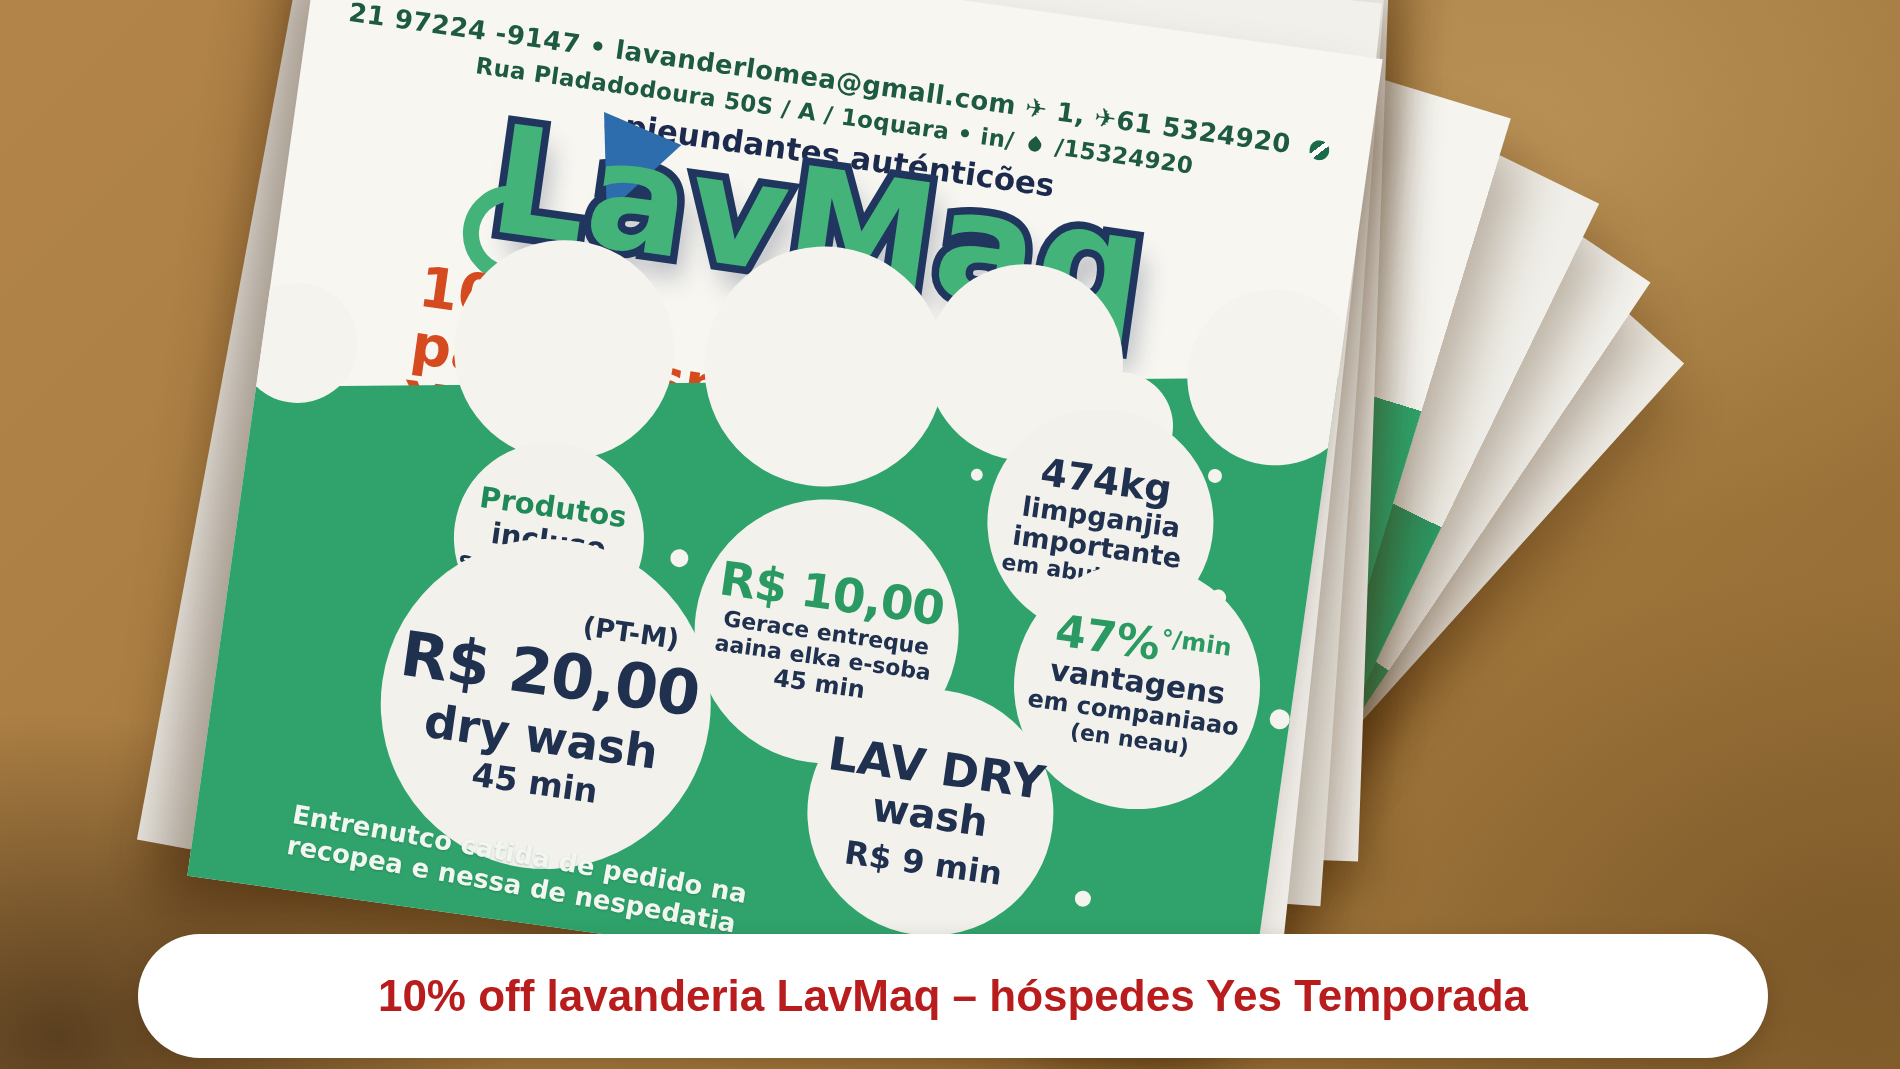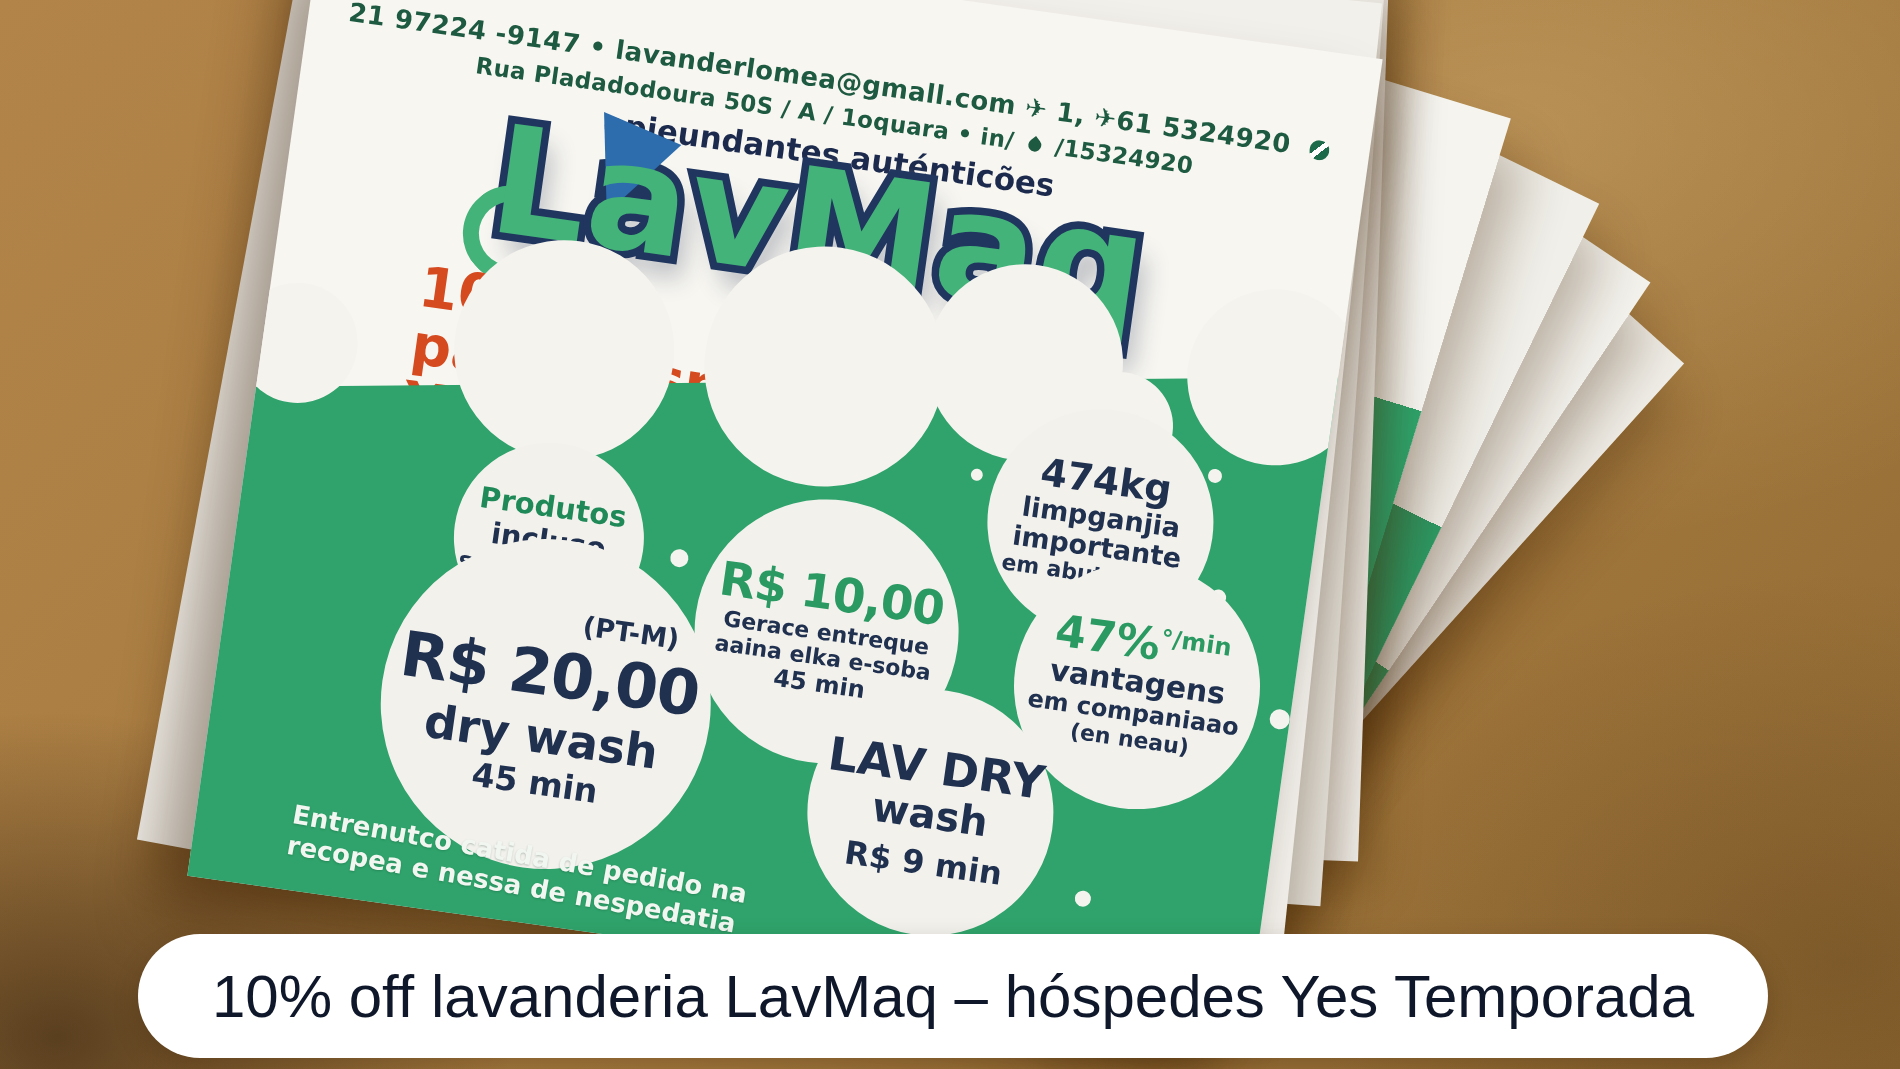--- a/index.html
+++ b/index.html
@@ -118,22 +118,22 @@
   .d5{left:1071px;top:697px;width:14px;height:14px;}
   .d6{left:882px;top:865px;width:16px;height:16px;}
   .d7{left:1039px;top:331px;width:14px;height:14px;}
   .d8{left:720px;top:462px;width:12px;height:12px;}
   .footnote{left:95px;top:896px;width:680px;color:#f2f6f1;font-size:26px;font-weight:700;
     line-height:31px;transform:rotate(2deg);text-shadow:0 1px 2px rgba(20,60,40,.25);white-space:nowrap;}
   
   .caption-pill{left:138px;top:934px;width:1630px;height:124px;border-radius:62px;background:#ffffff;
     z-index:10;display:flex;align-items:center;justify-content:center;
     box-shadow:0 10px 24px rgba(60,35,10,.28);}
-  .caption-text{font-family:"Liberation Sans",sans-serif;font-size:60px;font-weight:400;
-    color:#0f172a;letter-spacing:0;white-space:nowrap;}
+  .caption-text{font-family:"Liberation Sans",sans-serif;font-size:44px;font-weight:700;
+    color:#b91c1c;letter-spacing:0;white-space:nowrap;}
 </style>
 </head>
 <body>
 
 <div class="stage">
 
   <div class="abs stack-shadow"></div>
 
   <div class="abs fan fan-d"></div>
   <div class="abs fan fan-c"></div>

